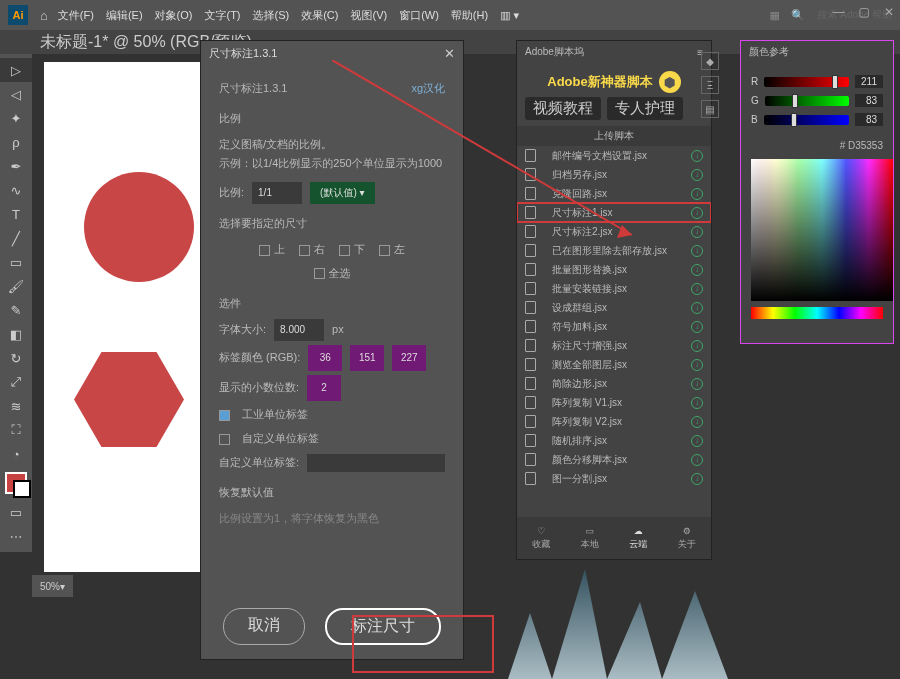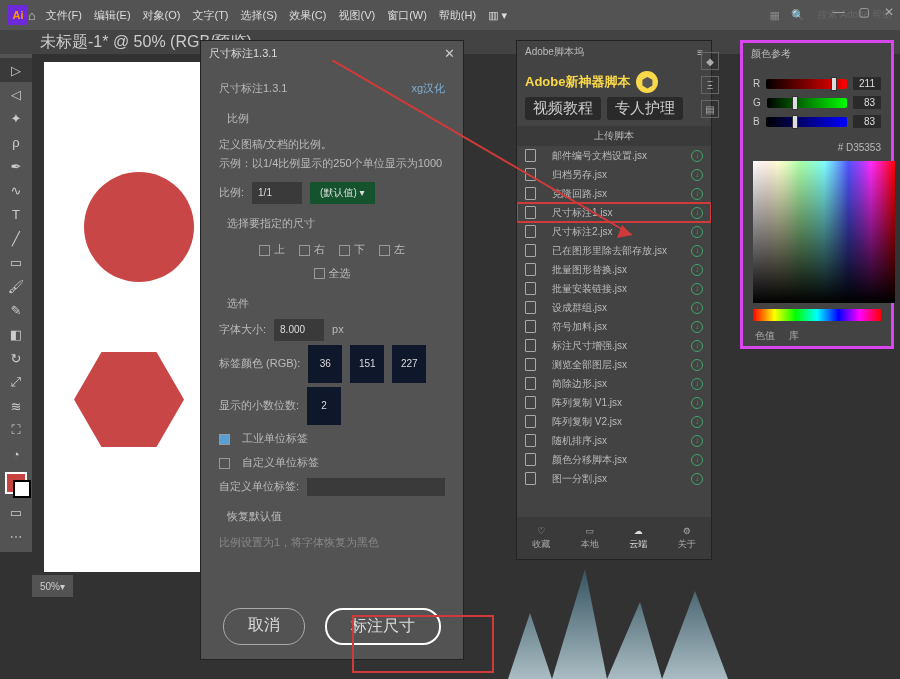--- a/index.html
+++ b/index.html
@@ -1,20 +1,20 @@
 <!DOCTYPE html>
 <html><head>
 <meta charset="utf-8">
 <style>
 * { margin: 0; padding: 0; box-sizing: border-box; font-family: "Microsoft YaHei", sans-serif; }
 body { width: 900px; height: 679px; background: #323232; color: #ccc; font-size: 11px; overflow: hidden; position: relative; }
 
 
 .menubar { height: 30px; background: #535353; display: flex; align-items: center; padding: 0 8px; }
-.menubar .ai-logo { width: 20px; height: 20px; background: #6d28d9; color: #ff9a00; font-weight: bold; font-size: 11px; display: flex; align-items: center; justify-content: center; margin-right: 0; }
+.menubar .ai-logo { width: 20px; height: 20px; background: #0c4a6e; color: #ff9a00; font-weight: bold; font-size: 11px; display: flex; align-items: center; justify-content: center; margin-right: 12px; }
 .menubar .home-icon { color: #ccc; margin-right: 10px; font-size: 13px; }
 .menubar .menu-item { margin-right: 12px; color: #ddd; font-size: 11px; }
 .menubar .right-icons { margin-left: auto; display: flex; align-items: center; gap: 12px; color: #888; }
 .menubar .search { color: #666; font-size: 10px; }
 
 
 .doc-tab { height: 24px; display: flex; align-items: center; padding-left: 40px; background: #434343; color: #ccc; font-size: 16px; }
 
 
 .toolbar { position: absolute; left: 0; top: 54px; width: 32px; background: #535353; display: flex; flex-direction: column; padding: 4px 0; }
@@ -30,52 +30,52 @@
 
 
 .zoombar { position: absolute; left: 32px; bottom: 82px; height: 22px; background: #535353; display: flex; align-items: center; padding: 0 8px; font-size: 10px; color: #ccc; }
 
 
 .dialog { position: absolute; left: 200px; top: 40px; width: 264px; height: 620px; background: #535353; border: 1px solid #222; }
 .dialog-title { height: 24px; display: flex; align-items: center; justify-content: space-between; padding: 0 8px; background: #535353; color: #ddd; font-size: 11px; }
 .dialog-title .close { color: #ccc; font-size: 13px; }
 .dialog-body { padding: 10px 18px; color: #bbb; font-size: 11px; line-height: 1.8; }
 .dialog-body .row { display: flex; align-items: center; gap: 8px; margin: 4px 0; }
-.dialog-body .section-title { margin: 10px 8px 6px; color: #bbb; }
+.dialog-body .section-title { margin: 10px 0 6px; color: #bbb; }
 .dialog-body .link { color: #7eb0d6; }
-.dialog-body .input-sm { background: #0f172a; color: #ddd; padding: 10px 6px; min-width: 34px; display: inline-block; text-align: center; font-size: 10px; }
+.dialog-body .input-sm { background: #701a75; color: #ddd; padding: 4px 6px; min-width: 34px; display: inline-block; text-align: center; font-size: 10px; }
 .dialog-body .input-md { background: #3a3a3a; color: #ddd; padding: 2px 6px; min-width: 50px; display: inline-block; font-size: 10px; }
 .dialog-body .dropdown { background: #14532d; color: #ddd; padding: 2px 10px; font-size: 10px; }
 .dialog-body .cb { width: 11px; height: 11px; border: 1px solid #999; display: inline-block; margin-right: 4px; vertical-align: middle; }
 .dialog-body .cb.on { background: #5a9fd4; }
 .dialog-body .unit-input { background: #3a3a3a; height: 18px; flex: 1; }
 .dialog-buttons { position: absolute; bottom: 14px; left: 0; right: 0; display: flex; justify-content: center; gap: 20px; }
 .dialog-buttons .btn { padding: 6px 24px; border: 1px solid #aaa; border-radius: 18px; color: #ddd; font-size: 16px; }
 .dialog-buttons .btn.primary { border: 2px solid #fff; }
 .dialog-primary-box { position: absolute; left: 352px; bottom: 6px; width: 142px; height: 58px; border: 2px solid #d03a3a; }
 
 
 .script-panel { position: absolute; left: 516px; top: 40px; width: 196px; height: 520px; background: #434343; border: 1px solid #222; }
 .sp-title { height: 22px; display: flex; align-items: center; justify-content: space-between; padding: 0 8px; color: #bbb; font-size: 10px; }
-.sp-banner { display: flex; align-items: center; gap: 6px; color: #f9d94a; font-weight: bold; font-size: 13px; padding: 8px 8px 4px; }
+.sp-banner { display: flex; align-items: center; justify-content: center; gap: 6px; color: #f9d94a; font-weight: bold; font-size: 13px; padding: 8px 8px 4px; }
 .sp-banner .icon { width: 22px; height: 22px; border-radius: 50%; background: #f9d94a; display: flex; align-items: center; justify-content: center; color: #555; }
 .sp-tabs { display: flex; gap: 6px; padding: 0 8px 6px; }
 .sp-tabs .tab { font-size: 15px; background: #2a2a2a; color: #ccc; padding: 2px 8px; border-radius: 3px; }
 .sp-header { text-align: center; background: #3a3a3a; color: #bbb; font-size: 10px; padding: 3px 0; }
 .sp-list { overflow: hidden; }
 .sp-item { display: flex; align-items: center; height: 19px; padding: 0 8px; color: #bbb; font-size: 10px; gap: 16px; }
 .sp-item .doc-ico { width: 11px; height: 13px; border: 1px solid #aaa; border-radius: 1px; }
 .sp-item .dl { margin-left: auto; width: 12px; height: 12px; border: 1px solid #3fa66b; border-radius: 50%; color: #3fa66b; font-size: 8px; display: flex; align-items: center; justify-content: center; }
 .sp-item.hl { outline: 2px solid #d03a3a; outline-offset: -1px; }
 .sp-bottom { position: absolute; bottom: 0; left: 0; right: 0; height: 42px; display: flex; align-items: center; justify-content: space-around; background: #3a3a3a; }
 .sp-bottom .b-item { display: flex; flex-direction: column; align-items: center; font-size: 9px; color: #aaa; gap: 2px; }
 .sp-bottom .b-item.active { color: #ddd; }
 
 
-.color-panel { position: absolute; right: 6px; top: 40px; width: 154px; background: #434343; border: 3px solid #d946ef; padding-bottom: 3px; }
+.color-panel { position: absolute; right: 6px; top: 40px; width: 154px; background: #434343; border: 1px solid #d946ef; padding-bottom: 24px; }
 .cp-title { height: 22px; display: flex; align-items: center; padding: 0 8px; color: #bbb; font-size: 10px; }
 .cp-sliders { padding: 6px 10px; }
 .cp-row { display: flex; align-items: center; gap: 6px; margin: 6px 0; font-size: 10px; }
 .cp-row .track { flex: 1; height: 10px; border-radius: 2px; position: relative; }
 .cp-row .track.r { background: linear-gradient(90deg, #000, #f00); }
 .cp-row .track.g { background: linear-gradient(90deg, #000, #0f0); }
 .cp-row .track.b { background: linear-gradient(90deg, #000, #00f); }
 .cp-row .knob { position: absolute; top: -2px; width: 6px; height: 14px; background: #ddd; border: 1px solid #333; }
 .cp-row .val { background: #2a2a2a; color: #ddd; padding: 1px 6px; min-width: 28px; text-align: right; font-size: 10px; }
 .cp-hex { text-align: right; padding: 2px 10px; color: #bbb; font-size: 10px; }
@@ -391,19 +391,15 @@
       <span>B</span>
       <div class="track b">
           <div class="knob" style="left:32%"></div>
         </div>
       <span class="val">83</span>
     </div>
   </div>
   <div class="cp-hex"># D35353</div>
   <div class="cp-picker"></div>
   <div class="cp-hue"></div>
-  <div class="cp-tabs2">
-    <span>色值</span>
-    <span>库</span>
-  </div>
 </div>
 
 <div class="bottom-img"></div>
 
 </body></html>

